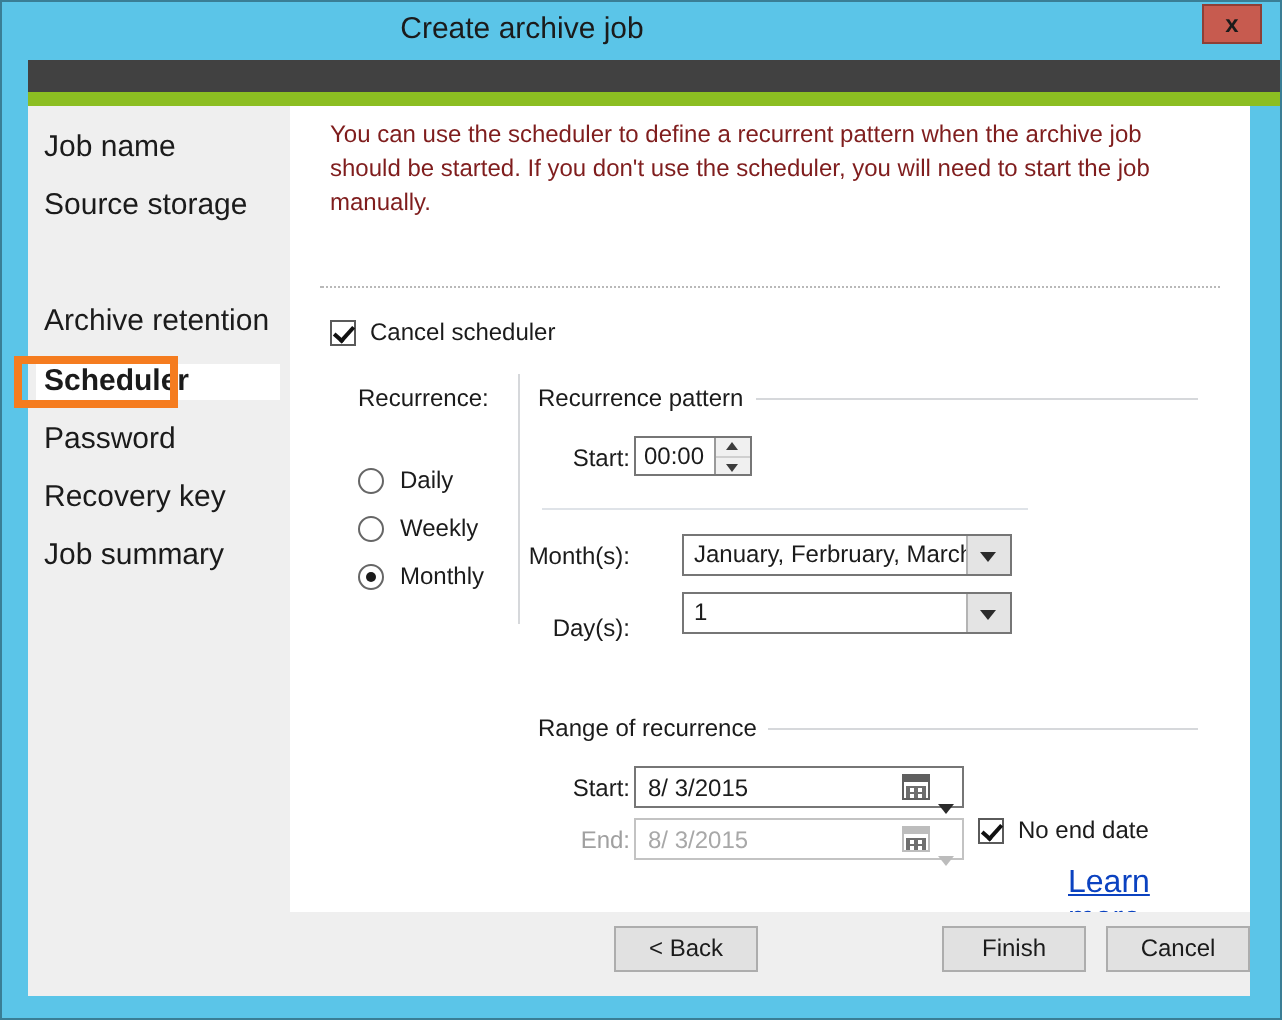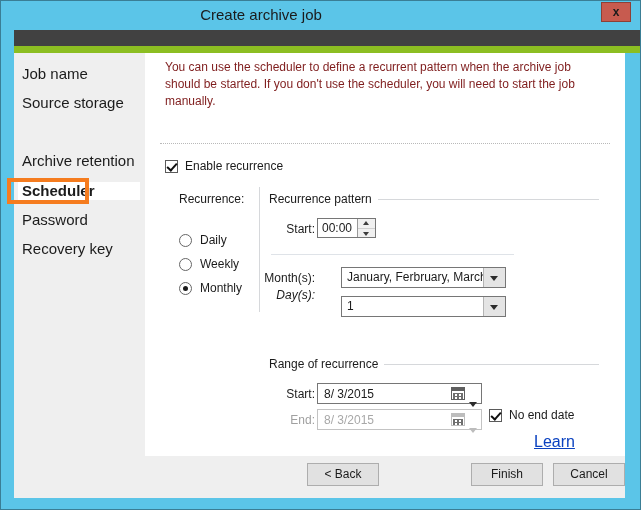--- a/index.html
+++ b/index.html
@@ -250,21 +250,21 @@
   .field-label {
     position: absolute;
     font-size: 12px;
     color: #1b1b1b;
     text-align: right;
   }
   .field-label.disabled { color: #a0a0a0; }
 
   #label-start-time { left: 110px; top: 169px; width: 60px; }
   #label-months     { left: 100px; top: 218px; width: 70px; }
-  #label-days       { left: 100px; top: 235px; width: 70px; font-style: italic; }
+  #label-days       { left: 100px; top: 254px; width: 70px; }
   #label-start-date { left: 110px; top: 334px; width: 60px; }
   #label-end-date   { left: 110px; top: 360px; width: 60px; }
 
   
   #spin-start {
     position: absolute;
     left: 172px; top: 165px;
     width: 59px; height: 20px;
     border: 1px solid #767676;
     background: #ffffff;
@@ -467,31 +467,32 @@
 
   <div id="dialog-body">
 
     <div id="sidebar">
       <div class="nav-item" style="top:12px;">Job name</div>
       <div class="nav-item" style="top:41px;">Source storage</div>
       <div class="nav-item" style="top:99px;">Archive retention</div>
       <div class="nav-item active" style="top:129px;">Scheduler</div>
       <div class="nav-item" style="top:158px;">Password</div>
       <div class="nav-item" style="top:187px;">Recovery key</div>
+      <div class="nav-item" style="top:216px;">Job summary</div>
       <div id="annotation-scheduler"></div>
     </div>
 
     <div id="content">
 
       <div id="intro-text">You can use the scheduler to define a recurrent pattern when the archive job should be started. If you don't use the scheduler, you will need to start the job manually.</div>
       <div id="intro-sep"></div>
 
       <div class="cb-row" id="enable-scheduler-row">
         <span class="cb-box checked"></span>
-        <span class="cb-label">Enable recurrence</span>
+        <span class="cb-label">Cancel scheduler</span>
       </div>
 
       <div id="recurrence-label">Recurrence:</div>
 
       <div class="radio-row" id="radio-daily">
         <span class="radio-mark"></span>
         <span class="radio-label">Daily</span>
       </div>
       <div class="radio-row" id="radio-weekly">
         <span class="radio-mark"></span>

